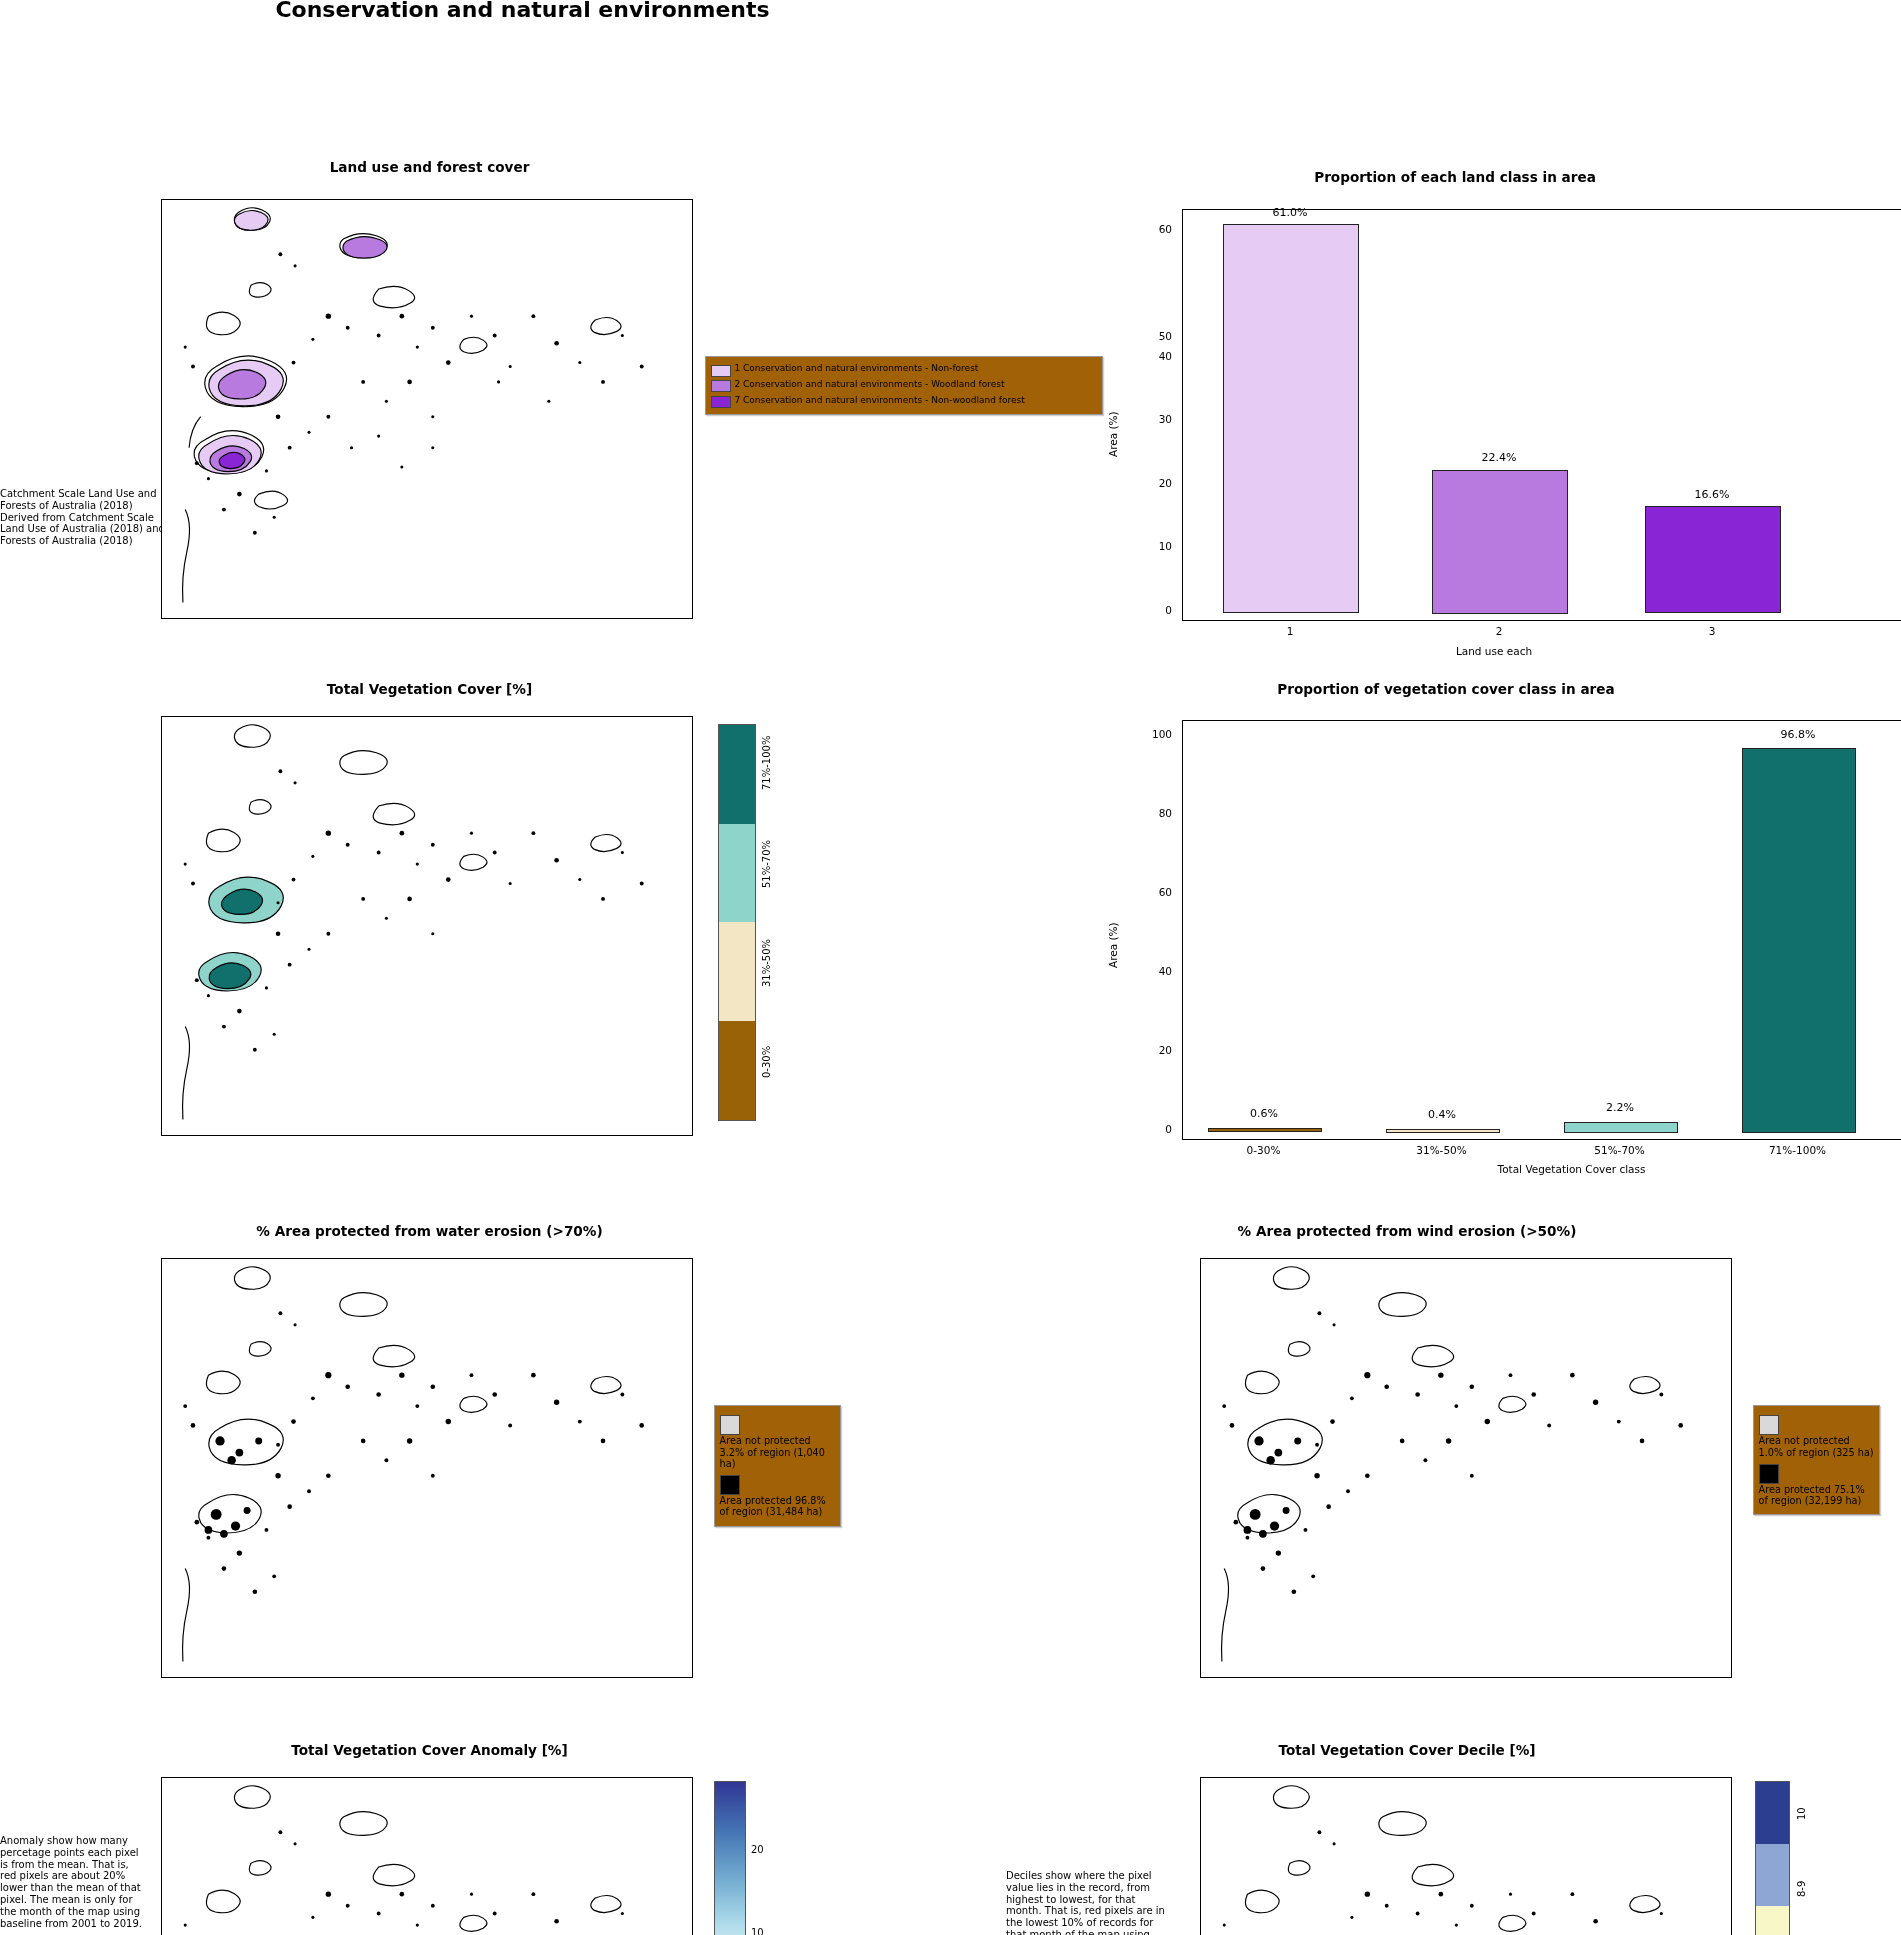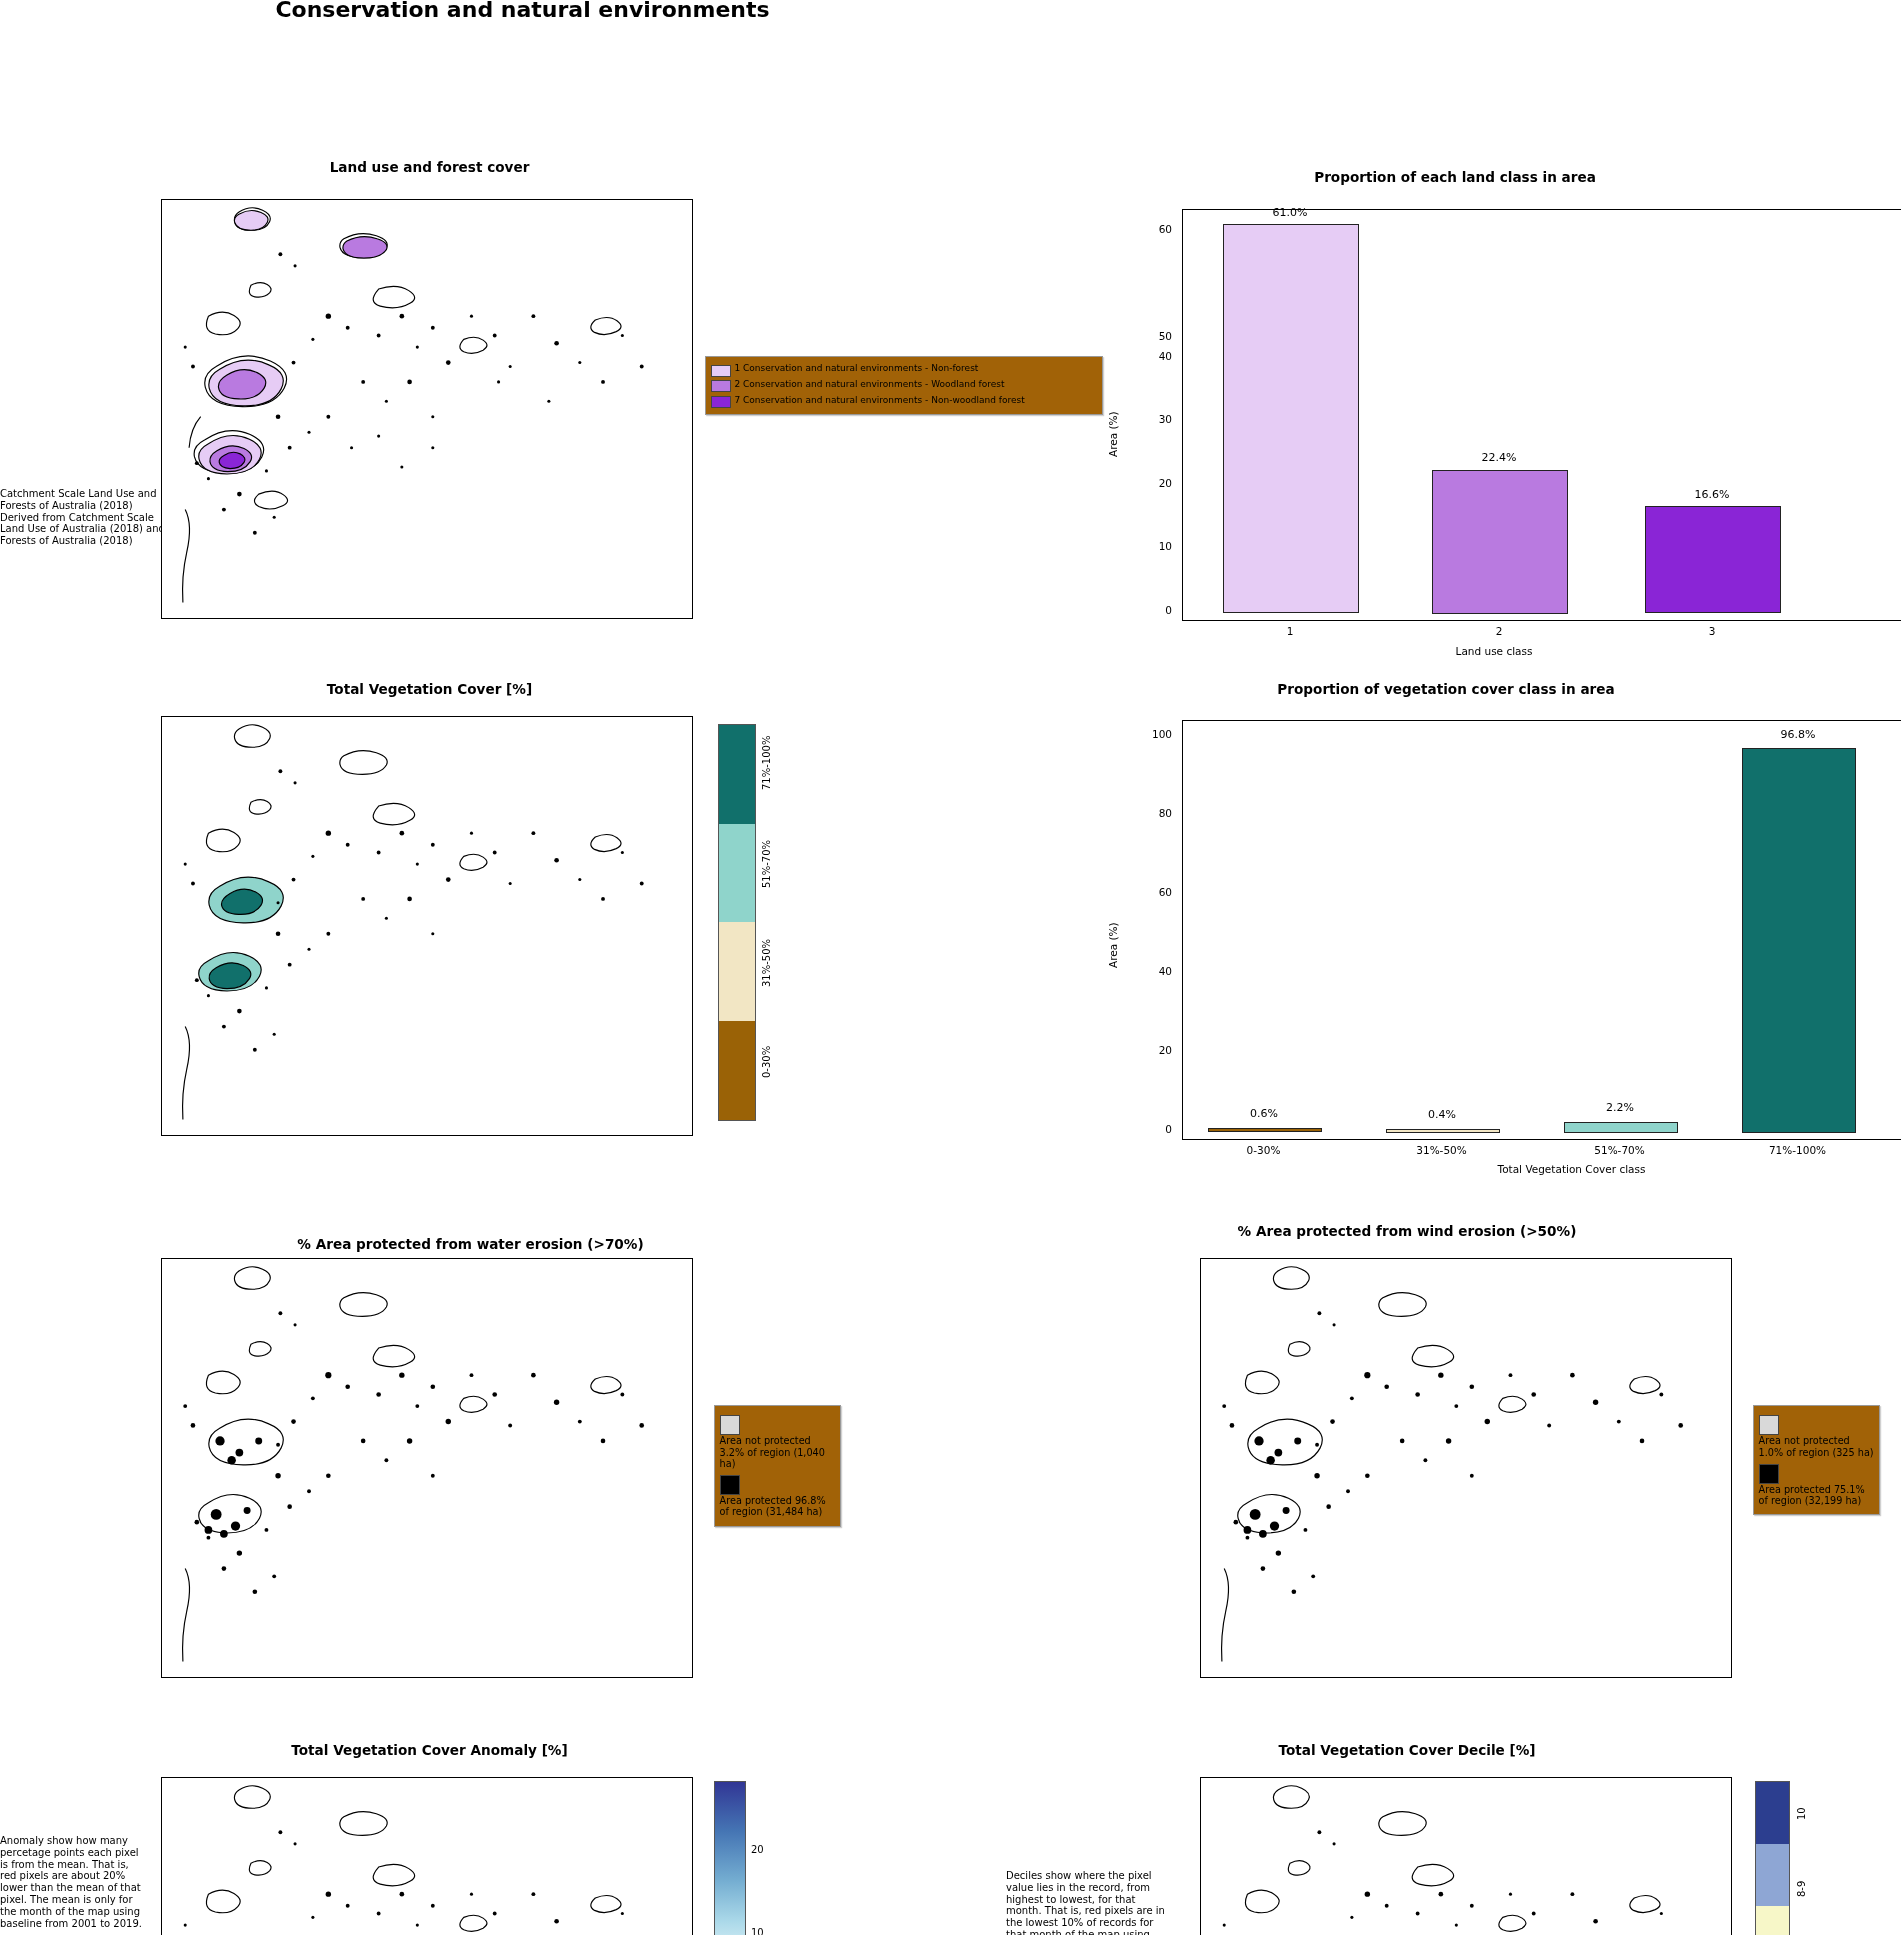--- a/index.html
+++ b/index.html
@@ -163,21 +163,21 @@
     <div class="bar" style="left:693px;top:359px;width:134px;height:105px;background:#8a25d6;"></div>
 
     <div class="barlabel" style="left:271px;top:59px;width:134px;">61.0%</div>
     <div class="barlabel" style="left:480px;top:304px;width:134px;">22.4%</div>
     <div class="barlabel" style="left:693px;top:341px;width:134px;">16.6%</div>
 
     <div class="xtick-label" style="left:271px;top:478px;width:134px;">1</div>
     <div class="xtick-label" style="left:480px;top:478px;width:134px;">2</div>
     <div class="xtick-label" style="left:693px;top:478px;width:134px;">3</div>
 
-    <div class="axis-title" style="left:387px;top:498px;width:310px;">Land use class</div>
+    <div class="axis-title" style="left:387px;top:498px;width:310px;">Land use each</div>
   </div>
 
   <div class="panel" style="left:0px;top:658px;width:937px;height:492px;">
     <div class="panel-title" style="left:0;top:23px;width:859px;">Total Vegetation Cover [%]</div>
 
     <div class="mapbox" style="left:161px;top:58px;width:530px;height:418px;">
       <svg class="mapsvg" width="530" height="418" viewBox="0 0 1370 1080">
         <g fill="none" stroke="#000" stroke-width="3">
           <path d="M200 30 q30 -18 60 -4 q26 12 18 30 q-10 22 -44 22 q-40 0 -46 -22 q-4 -16 12 -26 z"></path>
           <path d="M470 100 q40 -22 84 -8 q36 12 26 32 q-14 24 -62 24 q-52 0 -58 -26 q-2 -14 10 -22 z"></path>
@@ -275,21 +275,21 @@
 
     <div class="xtick-label" style="left:240px;top:486px;width:143px;">0-30%</div>
     <div class="xtick-label" style="left:418px;top:486px;width:143px;">31%-50%</div>
     <div class="xtick-label" style="left:596px;top:486px;width:143px;">51%-70%</div>
     <div class="xtick-label" style="left:774px;top:486px;width:143px;">71%-100%</div>
 
     <div class="axis-title" style="left:387px;top:505px;width:465px;">Total Vegetation Cover class</div>
   </div>
 
   <div class="panel" style="left:0px;top:1200px;width:937px;height:492px;">
-    <div class="panel-title" style="left:0;top:36px;width:859px;margin-left:41px;">% Area protected from water erosion (&gt;70%)</div>
+    <div class="panel-title" style="left:0;top:23px;width:859px;">% Area protected from water erosion (&gt;70%)</div>
 
     <div class="mapbox" style="left:161px;top:58px;width:530px;height:418px;">
       <svg class="mapsvg" width="530" height="418" viewBox="0 0 1370 1080">
         <g fill="none" stroke="#000" stroke-width="3">
           <path d="M200 30 q30 -18 60 -4 q26 12 18 30 q-10 22 -44 22 q-40 0 -46 -22 q-4 -16 12 -26 z"></path>
           <path d="M470 100 q40 -22 84 -8 q36 12 26 32 q-14 24 -62 24 q-52 0 -58 -26 q-2 -14 10 -22 z"></path>
           <path d="M230 220 q24 -12 42 -2 q16 10 6 22 q-14 14 -38 10 q-22 -4 -10 -30 z"></path>
           <path d="M120 300 q36 -20 66 -2 q26 16 10 34 q-20 22 -58 14 q-34 -8 -18 -46 z"></path>
           <path d="M560 230 q46 -16 78 4 q28 18 4 32 q-34 20 -78 8 q-34 -10 -4 -44 z"></path>
           <path d="M780 360 q30 -12 50 2 q20 14 0 26 q-26 14 -50 4 q-20 -10 0 -32 z"></path>

